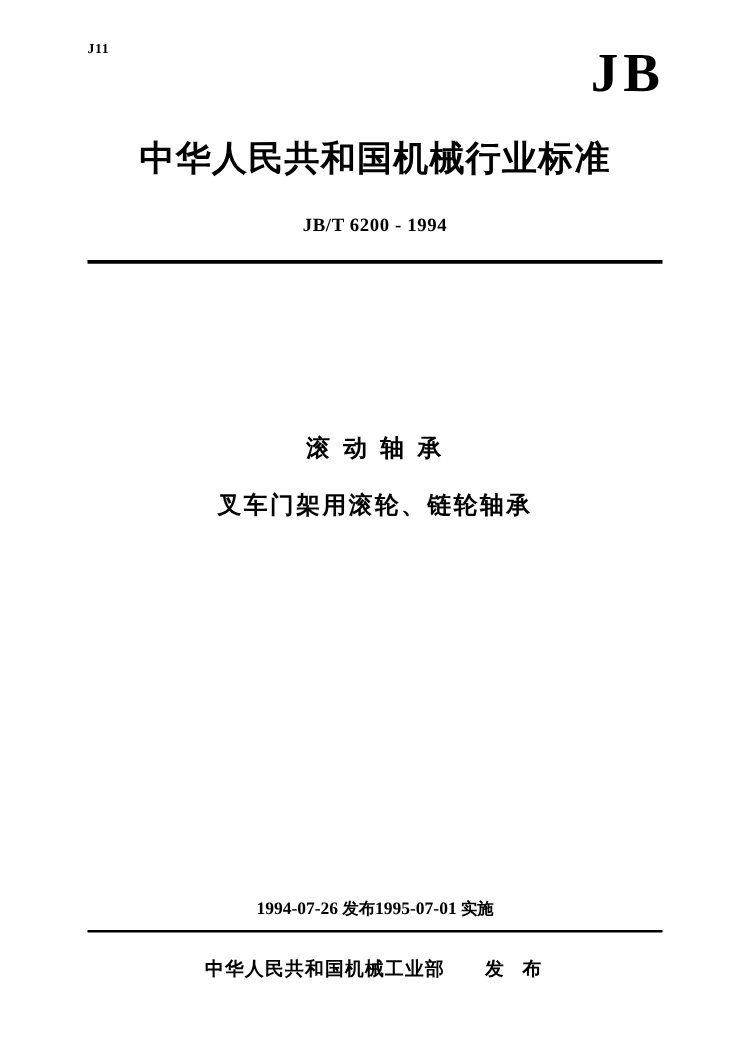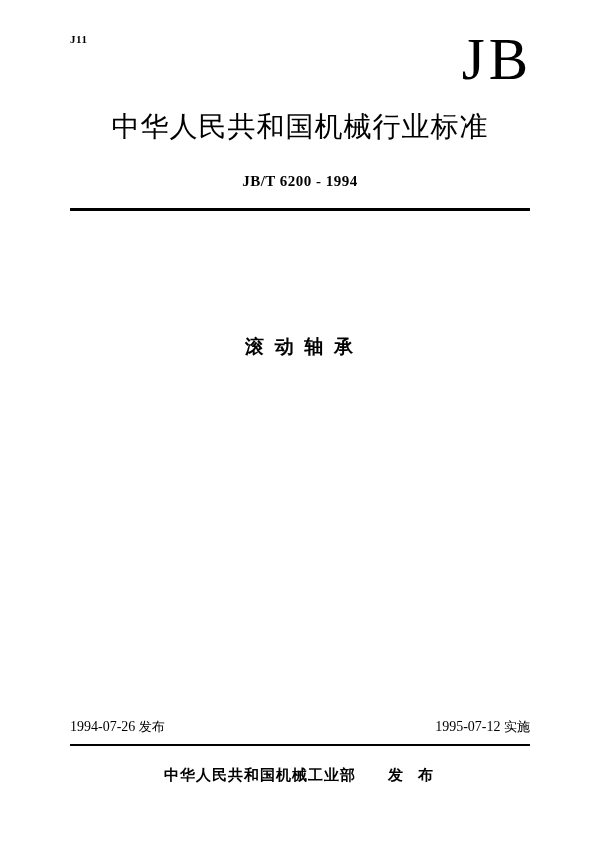--- a/index.html
+++ b/index.html
@@ -34,36 +34,36 @@
     font-weight: bold;
     letter-spacing: 0.5px;
   }
 
   
   .jb-logo {
     position: absolute;
     right: 68px;
     top: 28px;
     font-family: "Liberation Serif", serif;
-    font-weight: normal;
-    font-size: 59px;
+    font-weight: bold;
+    font-size: 44px;
     line-height: 62px;
     letter-spacing: 4px;
     text-align: right;
   }
 
   
   .main-title {
     position: absolute;
     left: 0;
     top: 108px;
     width: 600px;
     text-align: center;
     font-family: "DejaVu Sans", sans-serif;
-    font-weight: normal;
+    font-weight: bold;
     font-size: 28px;
     letter-spacing: 1px;
   }
 
   
   .std-number {
     position: absolute;
     left: 0;
     top: 173px;
     width: 600px;
@@ -91,32 +91,33 @@
     top: 330px;
     width: 600px;
     text-align: center;
   }
   .subject .line {
     font-family: "DejaVu Sans", sans-serif;
     font-weight: bold;
     font-size: 19px;
     line-height: 32px;
     letter-spacing: 2px;
+    margin-top: 13px;
   }
 
   
   .dates {
     position: absolute;
     left: 70px;
     top: 718px;
     width: 460px;
     display: flex;
-    justify-content: space-between;
+    justify-content: center;
     font-family: "Liberation Serif", serif;
-    font-weight: normal;
+    font-weight: bold;
     font-size: 14px;
   }
   .dates .date-item .cjk {
     font-family: "DejaVu Sans", sans-serif;
     font-size: 13px;
   }
 
   
   .rule-bottom {
     position: absolute;
@@ -154,29 +155,30 @@
   <div class="jb-logo">JB</div>
 
   <div class="main-title">中华人民共和国机械行业标准</div>
 
   <div class="std-number">JB/T  6200 - 1994</div>
 
   <div class="rule-top"></div>
 
   <div class="subject">
     <div class="line">滚 动 轴 承</div>
+    <div class="line">叉车门架用滚轮、链轮轴承</div>
   </div>
 
   <div class="dates">
     <div class="date-item">
       <span>1994-07-26</span>
       <span class="cjk">发布</span>
     </div>
     <div class="date-item">
-      <span>1995-07-12</span>
+      <span>1995-07-01</span>
       <span class="cjk">实施</span>
     </div>
   </div>
 
   <div class="rule-bottom"></div>
 
   <div class="publisher">
     <span>中华人民共和国机械工业部</span>
     <span class="pub-verb">发 布</span>
   </div>

